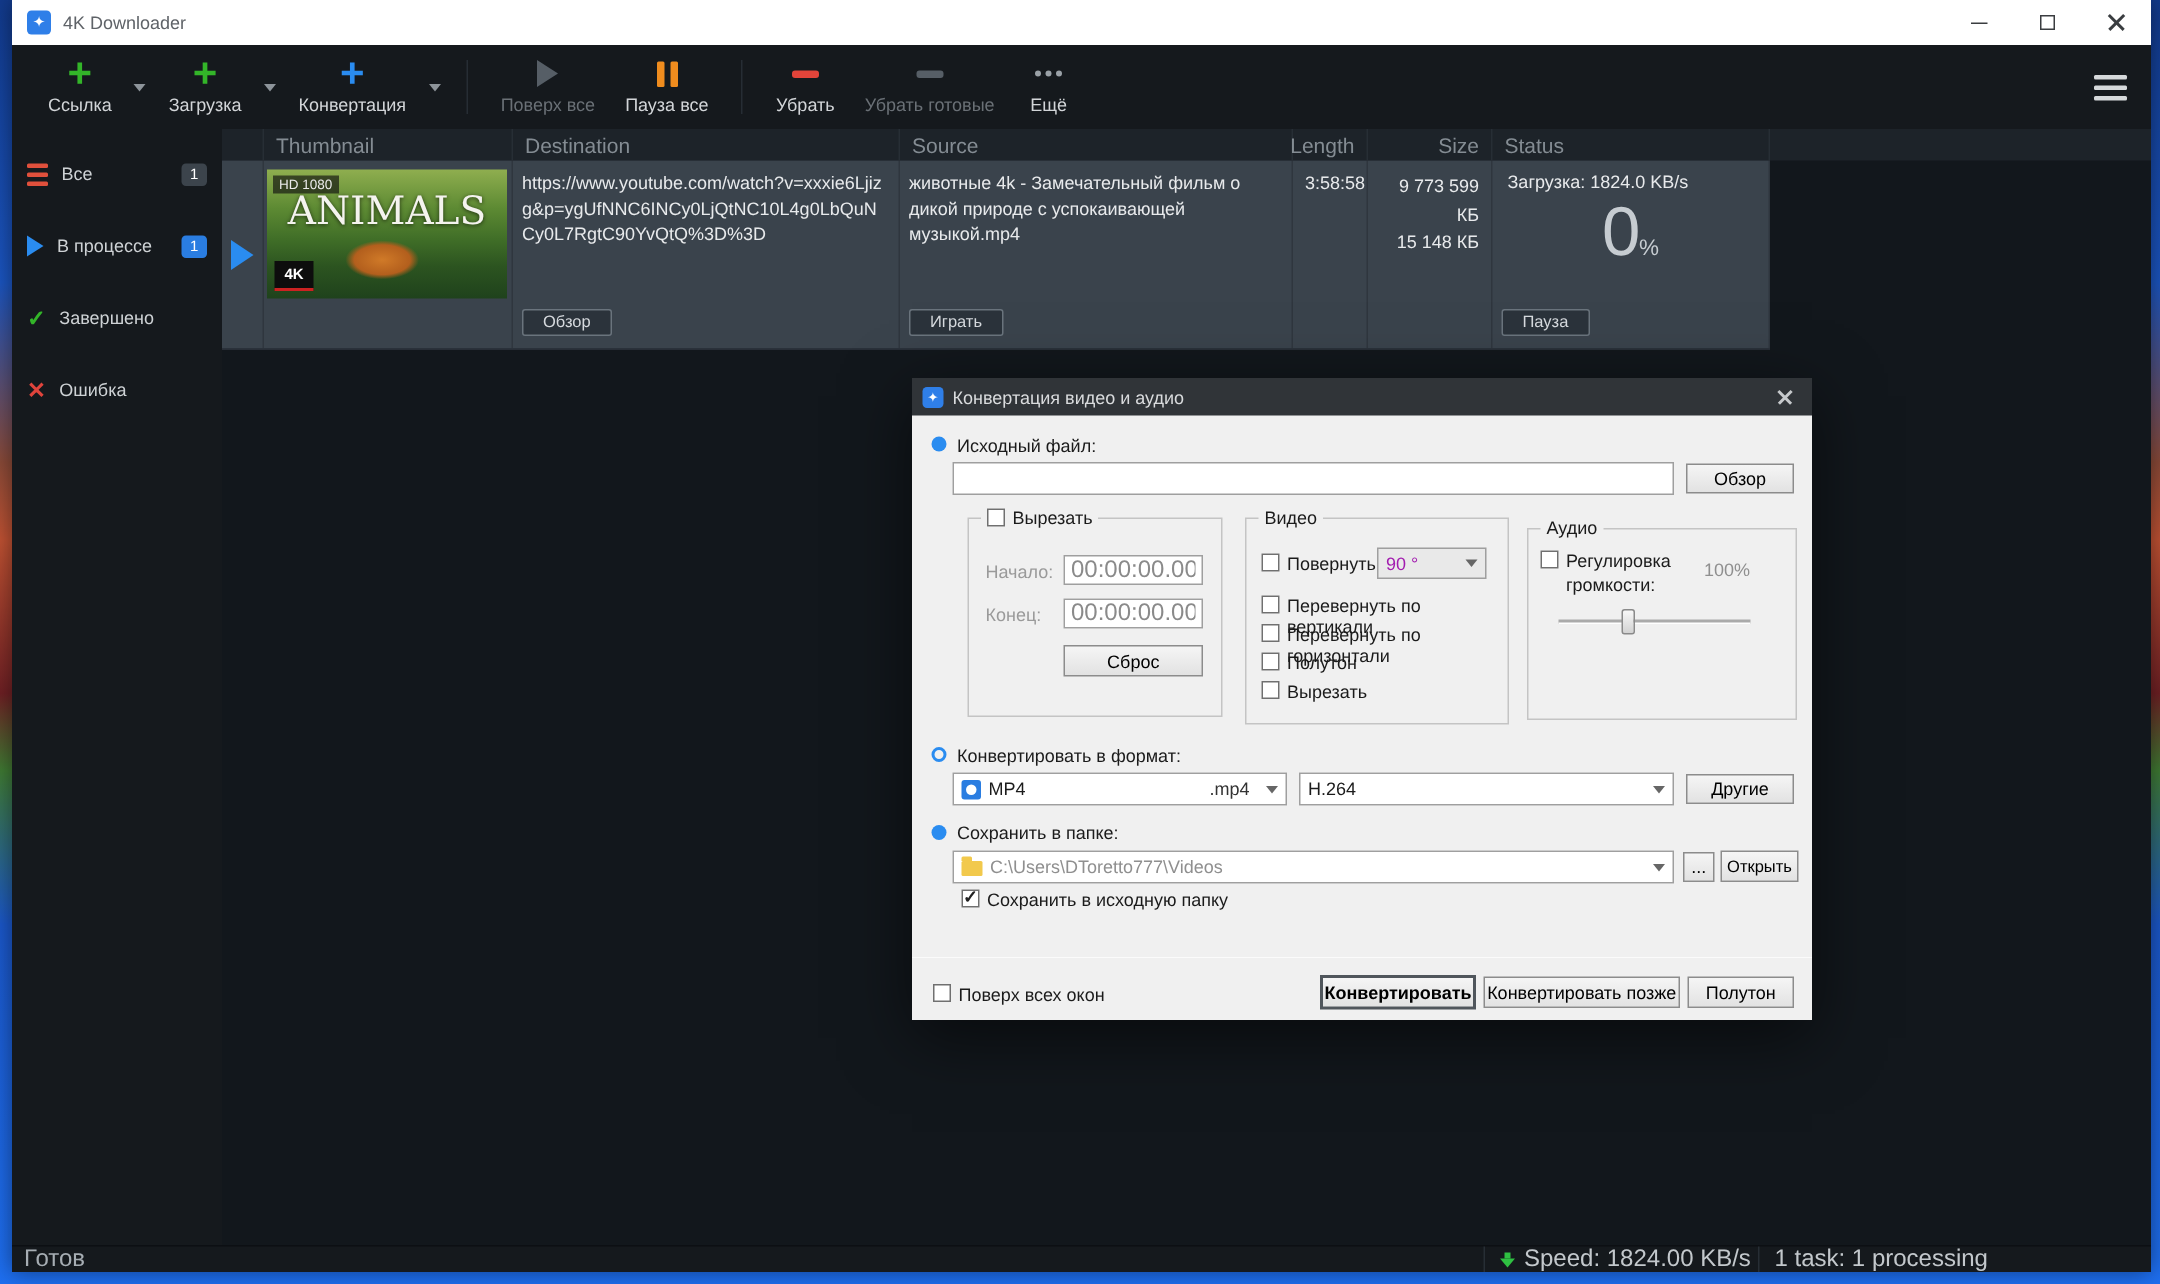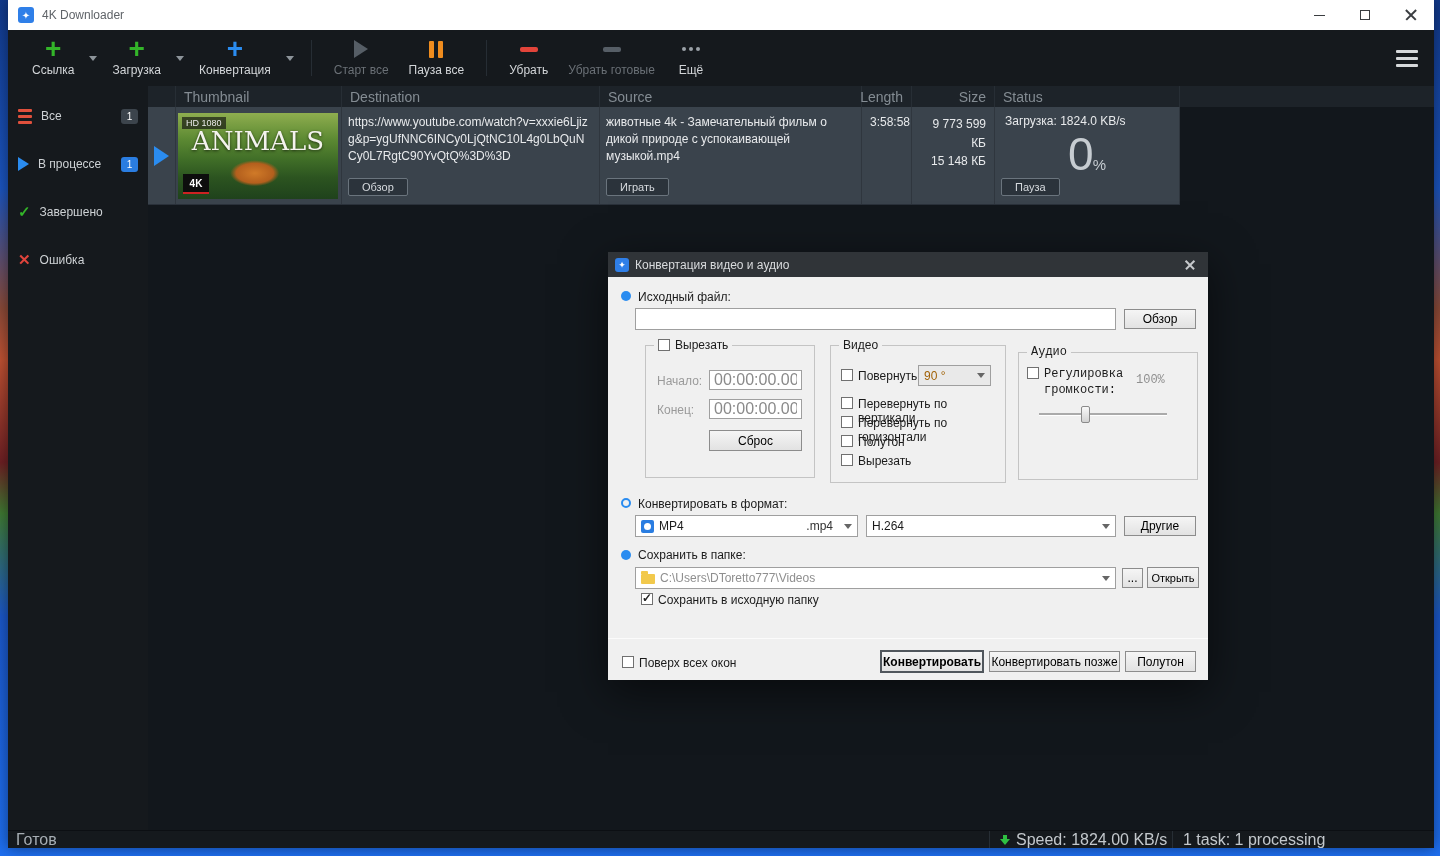--- a/index.html
+++ b/index.html
@@ -54,21 +54,21 @@
   .side-x { color:#e0443c; font-size:15px; font-weight:700; }
   .badge { margin-left:auto; min-width:17px; height:15px; border-radius:3px; display:flex; align-items:center; justify-content:center; font-size:10px; color:#fff; padding:0 3px; }
   .badge.dark { background:#3c444c; } .badge.blue { background:#2a7de1; }
 
   .main { flex:1; display:flex; flex-direction:column; min-width:0; background:#12171c; }
   .thead { display:grid; grid-template-columns:28px 166px 258px 262px 50px 83px 185px 1fr; height:21px; background:#1d2329; font-size:14px; color:#848c93; align-items:stretch; flex:0 0 auto; }
   .thead .hc { padding:0 8px; display:flex; align-items:center; border-right:1px solid #272e35; }
   .hc.r { justify-content:flex-end; }
   .hc.filler { border-right:none; }
 
-  .trow { display:grid; grid-template-columns:28px 166px 258px 262px 50px 83px 185px; width:1032px; background:#3a434c; color:#e8eaec; font-size:12px; border-bottom:1px solid #2a313a; height:98px; }
+  .trow { display:grid; grid-template-columns:28px 166px 258px 262px 50px 83px 185px; width:1032px; background:#3a434c; color:#e8eaec; font-size:12px; border-bottom:1px solid #2a313a; height:126px; }
   .trow > div { border-right:1px solid rgba(0,0,0,.18); position:relative; }
   .ind-cell { display:flex; align-items:center; justify-content:center; }
   .ind-play { width:0; height:0; border-top:10px solid transparent; border-bottom:10px solid transparent; border-left:15px solid #2a8cf0; }
   .thumb-cell { padding:6px 2px 4px 2px; }
   .thumb { position:relative; width:160px; height:86px; overflow:hidden;
     background:
       radial-gradient(ellipse 34px 18px at 48% 70%, #d07a28 0%, #b35f1d 55%, rgba(0,0,0,0) 72%),
       linear-gradient(180deg,#8fae4f 0%,#5d8a33 30%,#3f6d27 55%,#2c5420 75%,#1f421c 100%);
   }
   .hd-badge { position:absolute; top:4px; left:4px; background:rgba(15,15,15,.65); color:#eaeaea; font-size:9px; padding:1px 4px; }
@@ -111,21 +111,21 @@
   .mbtn { position:absolute; background:linear-gradient(#f5f5f5,#e2e2e2); border:1px solid #8c8c8c; font-size:12px; display:flex; align-items:center; justify-content:center; font-family:inherit; }
   .mbtn.default { border:2px solid #50565c; font-weight:700; }
   .group { position:absolute; border:1px solid #c4c4c4; }
   .gtitle { position:absolute; top:-8px; left:8px; background:#f0f0f0; padding:0 4px; display:flex; align-items:center; gap:5px; }
   .cb { width:12px; height:12px; background:#fff; border:1px solid #707070; display:inline-block; flex:0 0 auto; position:relative; }
   .cb.checked::after { content:"✓"; position:absolute; left:0; top:-3px; font-size:12px; font-weight:700; color:#222; }
   .cbrow { position:absolute; display:flex; align-items:flex-start; gap:5px; }
   .dis { color:#9a9a9a; }
   .msel { position:absolute; background:#fff; border:1px solid #9f9f9f; display:flex; align-items:center; padding:0 5px; gap:5px; }
   .msel .sel-arrow { margin-left:auto; width:0; height:0; border-left:4px solid transparent; border-right:4px solid transparent; border-top:5px solid #666; }
-  .msel.disabled { background:#e9e9e9; color:#a16207; }
+  .msel.disabled { background:#e9e9e9; color:#a21caf; }
   .filmicon { width:13px; height:13px; background:#2a7de1; border-radius:2px; position:relative; }
   .filmicon::after { content:""; position:absolute; left:3px; top:3px; width:7px; height:7px; border-radius:50%; background:#fff; }
   .foldericon { width:14px; height:10px; background:#f2c94c; border-radius:1px; position:relative; margin-top:2px; }
   .foldericon::before { content:""; position:absolute; top:-3px; left:0; width:7px; height:3px; background:#f2c94c; border-radius:1px 1px 0 0; }
   .slider-track { position:absolute; height:3px; background:#aaa; border-bottom:1px solid #fff; }
   .slider-handle { position:absolute; width:9px; height:17px; background:linear-gradient(#f8f8f8,#d2d2d2); border:1px solid #8a8a8a; border-radius:2px; }
   .divline { position:absolute; left:0; right:0; height:1px; background:#dadada; border-bottom:1px solid #fbfbfb; }
   .pct-gray { position:absolute; color:#8f8f8f; }
 </style>
 </head>
@@ -178,21 +178,21 @@
     <div class="drop-arrow">
         <i></i>
       </div>
 
     <div class="tsep"></div>
 
     <div class="tbtn disabled">
       <div class="ic">
           <span class="tri-play"></span>
         </div>
-      <span>Старт все</span>
+      <span>Поверх все</span>
     </div>
     <div class="tbtn">
       <div class="ic">
           <span class="pause-bars">
             <span></span>
             <span></span>
           </span>
         </div>
       <span>Пауза все</span>
     </div>
@@ -364,21 +364,21 @@
       <div class="cbrow" style="left:10px;top:89px;">
         <span class="cb"></span>
         <span>Полутон</span>
       </div>
       <div class="cbrow" style="left:10px;top:108px;">
         <span class="cb"></span>
         <span>Вырезать</span>
       </div>
     </div>
 
-    <div class="group" style="left:410px;top:75px;width:180px;height:128px;font-family:Liberation Mono, monospace;">
+    <div class="group" style="left:410px;top:75px;width:180px;height:128px;">
       <div class="gtitle">Аудио</div>
       <div class="cbrow" style="left:8px;top:14px;width:105px;">
         <span class="cb"></span>
         <span style="line-height:1.3;">Регулировка громкости:</span>
       </div>
       <span class="pct-gray" style="left:117px;top:20px;">100%</span>
       <div class="slider-track" style="left:20px;top:60px;width:128px;"></div>
       <div class="slider-handle" style="left:62px;top:53px;"></div>
     </div>
 

